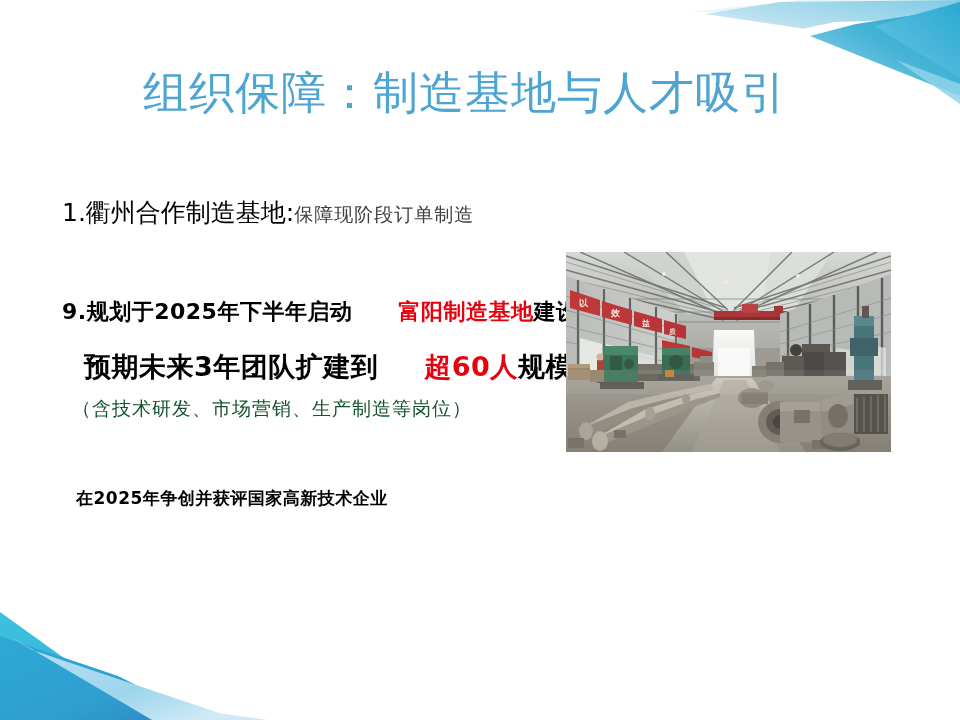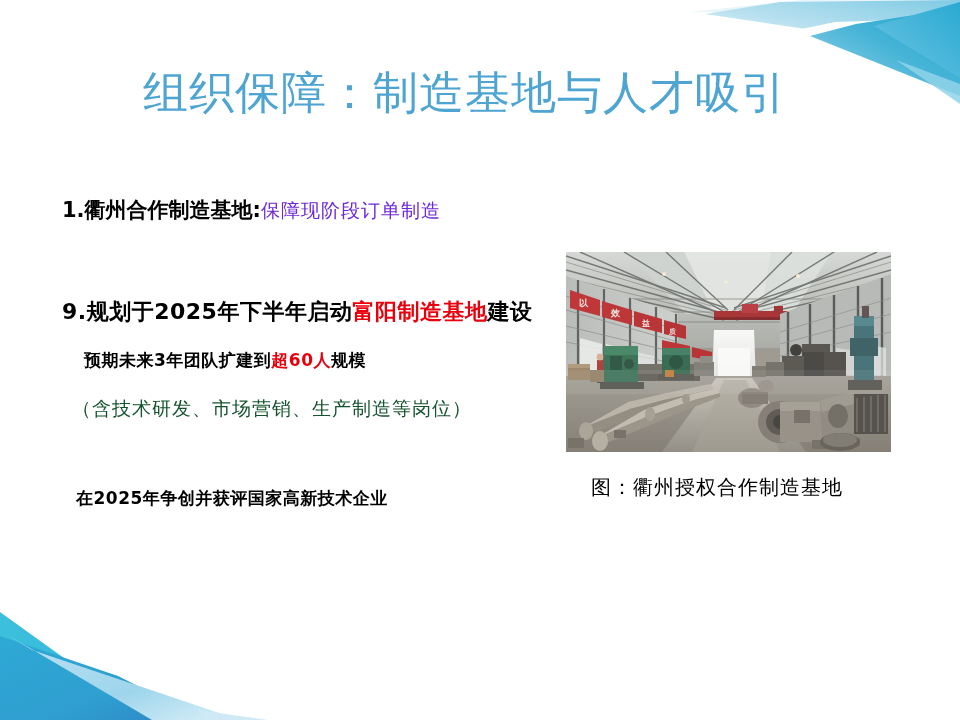--- a/index.html
+++ b/index.html
@@ -50,28 +50,28 @@
   .body-text { position: absolute; }
 
   .line {
     position: absolute;
     white-space: nowrap;
     color: #000000;
     font-family: "DejaVu Sans", "Liberation Sans", sans-serif;
   }
   .bold   { font-weight: bold; }
   .normal { font-weight: 400; }
-  .red    { color: #e8000c; font-weight: bold; }
+  .red    { color: #e8000c; font-weight: bold; margin-left: 46px; }
 
   .line-1 { left: 62px;  top: 196px; font-size: 20px; }
-  .line-1 .lead { font-size: 21px; font-weight: bold; letter-spacing: 0px; margin-top: 20px; }
-  .line-1 .tail { font-size: 19px; font-weight: 400; color: #6d28d9; letter-spacing: 1px; }
+  .line-1 .lead { font-size: 25px; font-weight: normal; letter-spacing: 0px; margin-top: 20px; }
+  .line-1 .tail { font-size: 19px; font-weight: 400; color: #404040; letter-spacing: 1px; }
 
   .line-2 { left: 62px;  top: 297px; font-size: 22px; font-weight: bold; letter-spacing: 0.5px; }
-  .line-3 { left: 84px;  top: 349px; font-size: 17px; font-weight: bold; letter-spacing: 0.5px; }
+  .line-3 { left: 84px;  top: 349px; font-size: 27px; font-weight: bold; letter-spacing: 0.5px; }
   .line-4 { left: 72px;  top: 396px; font-size: 19px; font-weight: 400; color: #14532d; letter-spacing: 1px; }
   .line-5 { left: 76px;  top: 487px; font-size: 17px; font-weight: bold; letter-spacing: 0.5px; }
 
   
   .photo {
     position: absolute;
     left: 566px;
     top: 252px;
     width: 325px;
     height: 200px;
@@ -432,15 +432,14 @@
         <circle cx="98" cy="22" r="2"></circle>
         <circle cx="160" cy="30" r="1.8"></circle>
         <circle cx="232" cy="24" r="2"></circle>
       </g>
 
       <rect x="0" y="0" width="325" height="200" fill="#c8c4ba" opacity="0.1"></rect>
       <rect x="0" y="118" width="325" height="24" fill="#ffffff" opacity="0.07"></rect>
     </svg>
   </div>
 
-  <div class="caption">图：衢州授权合作制造基地</div>
 
 </div>
 
 </body></html>

